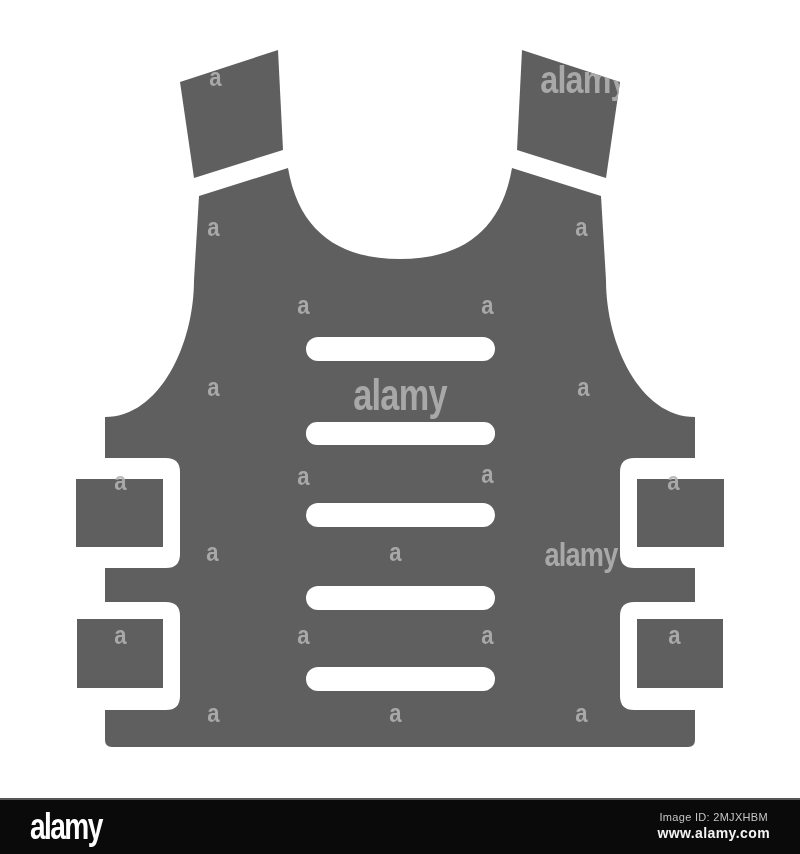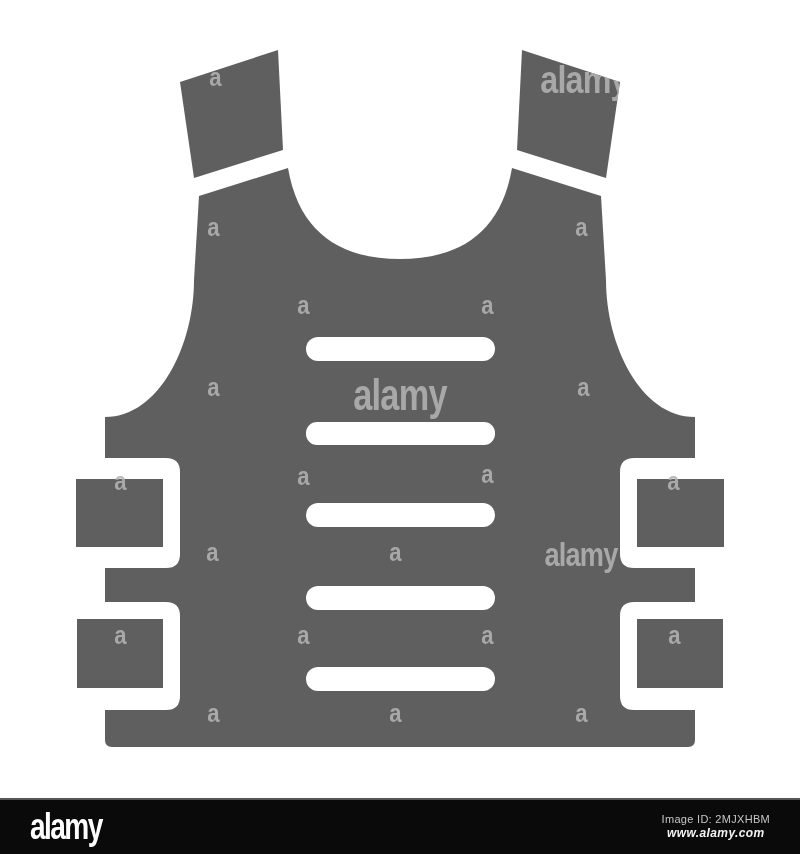--- a/index.html
+++ b/index.html
@@ -25,21 +25,21 @@
     background:var(--footer-bg);border-top:2px solid var(--footer-border);
     box-sizing:border-box;display:flex;align-items:center;
     justify-content:space-between;padding:0 30px;
   }
   .footer-logo{
     color:var(--logo);font-weight:bold;font-size:36px;letter-spacing:-2px;
     transform:scaleX(0.78);transform-origin:left center;line-height:1;
   }
   .footer-right{text-align:center;line-height:1.25;}
   .footer-id{color:var(--id-text);font-size:11px;letter-spacing:.3px;}
-  .footer-url{color:var(--url-text);font-size:12px;font-weight:bold;letter-spacing:.4px;font-style:italic;}
+  .footer-url{color:var(--url-text);font-size:14px;font-weight:bold;letter-spacing:.4px;}
 </style>
 </head>
 <body>
 
 <div class="stage">
 
   <div class="canvas">
     <svg width="800" height="798" viewBox="0 0 800 798">
       <defs>
         <clipPath id="vestClip">

